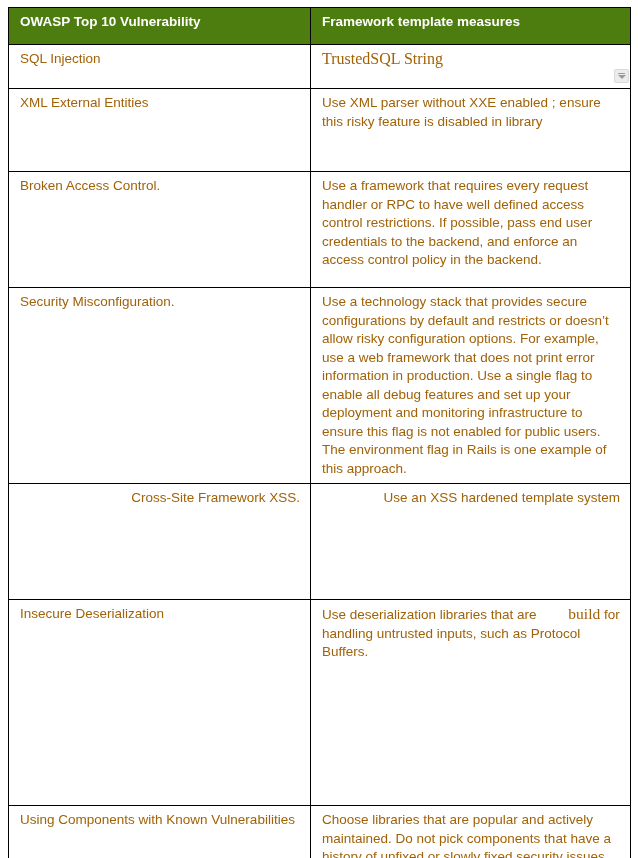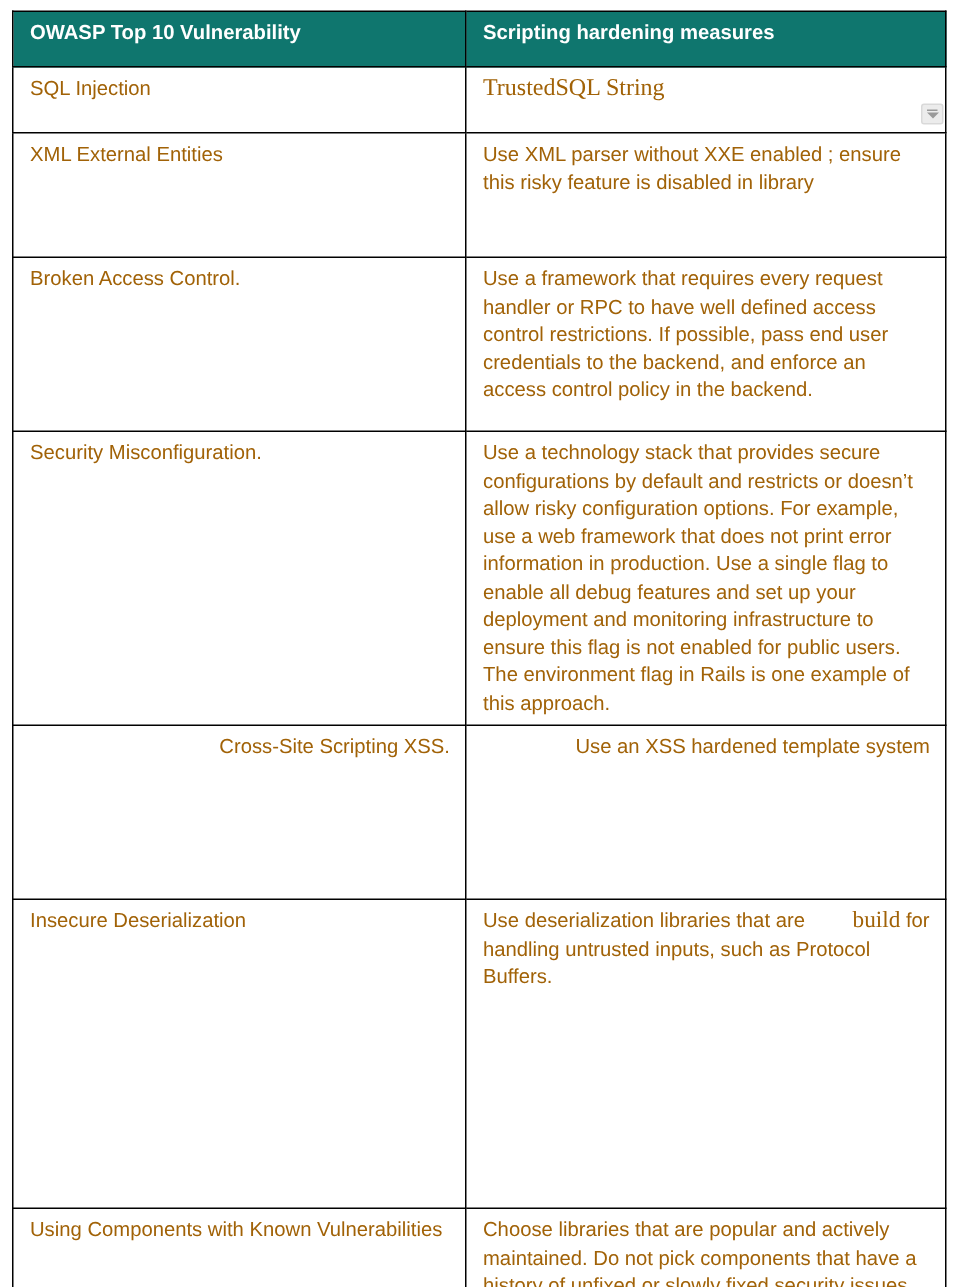--- a/index.html
+++ b/index.html
@@ -28,21 +28,21 @@
     vertical-align: top;
     text-align: left;
     padding: 5px 10px 5px 11px;
     font-size: 13.5px;
     line-height: 18.5px;
     color: #a16207;
     font-weight: 400;
     word-wrap: break-word;
   }
   thead th {
-    background: #0f766e;
+    background: #4d7c0f;
     color: #ffffff;
     font-weight: 700;
     height: 27px;
     padding-top: 5px;
     padding-bottom: 4px;
   }
   
   tbody tr:nth-child(1)  td { height: 33px; }
   tbody tr:nth-child(2)  td { height: 72px; }
   tbody tr:nth-child(3)  td { height: 105px; }
@@ -98,42 +98,42 @@
 <div class="page">
 
   <table class="owasp">
     <colgroup>
         <col class="c1">
         <col class="c2">
       </colgroup>
     <thead>
       <tr>
         <th>OWASP Top 10 Vulnerability</th>
-        <th>Scripting hardening measures</th>
+        <th>Framework template measures</th>
       </tr>
     </thead>
     <tbody id="table-body">
         <tr>
           <td>SQL Injection</td>
           <td><span class="serif-big">TrustedSQL String</span></td>
         </tr>
         <tr>
           <td>XML External Entities</td>
           <td><span>Use XML parser without XXE enabled ; ensure this risky feature is disabled in library</span></td>
         </tr>
         <tr>
           <td>Broken Access Control.</td>
           <td><span>Use a framework that requires every request handler or RPC to have well defined access control restrictions. If possible, pass end user credentials to the backend, and enforce an access control policy in the backend.</span></td>
         </tr>
         <tr>
           <td>Security Misconfiguration.</td>
           <td><span>Use a technology stack that provides secure configurations by default and restricts or doesn’t allow risky configuration options. For example, use a web framework that does not print error information in production. Use a single flag to enable all debug features and set up your deployment and monitoring infrastructure to ensure this flag is not enabled for public users. The environment flag in Rails is one example of this approach.</span></td>
         </tr>
         <tr>
-          <td>Cross-Site Scripting XSS.</td>
+          <td>Cross-Site Framework XSS.</td>
           <td><span>Use an XSS hardened template system</span></td>
         </tr>
         <tr>
           <td>Insecure Deserialization</td>
           <td><span>Use deserialization libraries that are </span><span class="serif">build</span><span> for handling untrusted inputs, such as Protocol Buffers.</span></td>
         </tr>
         <tr>
           <td>Using Components with Known Vulnerabilities</td>
           <td><span>Choose libraries that are popular and actively maintained. Do not pick components that have a history of unfixed or slowly fixed security issues.</span></td>
         </tr>

